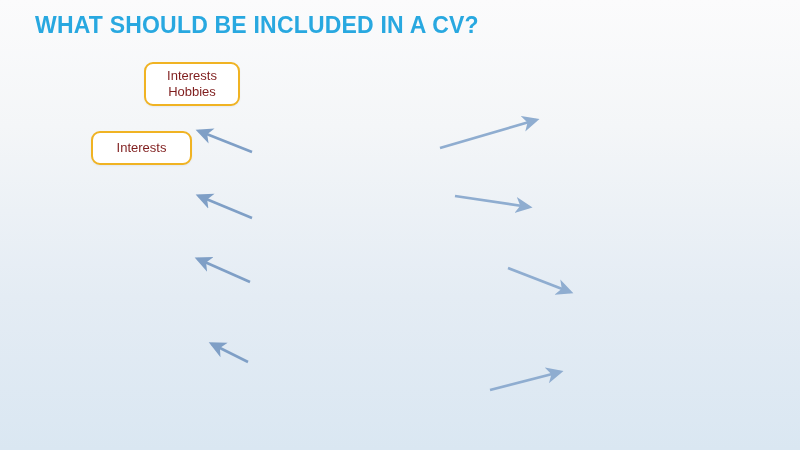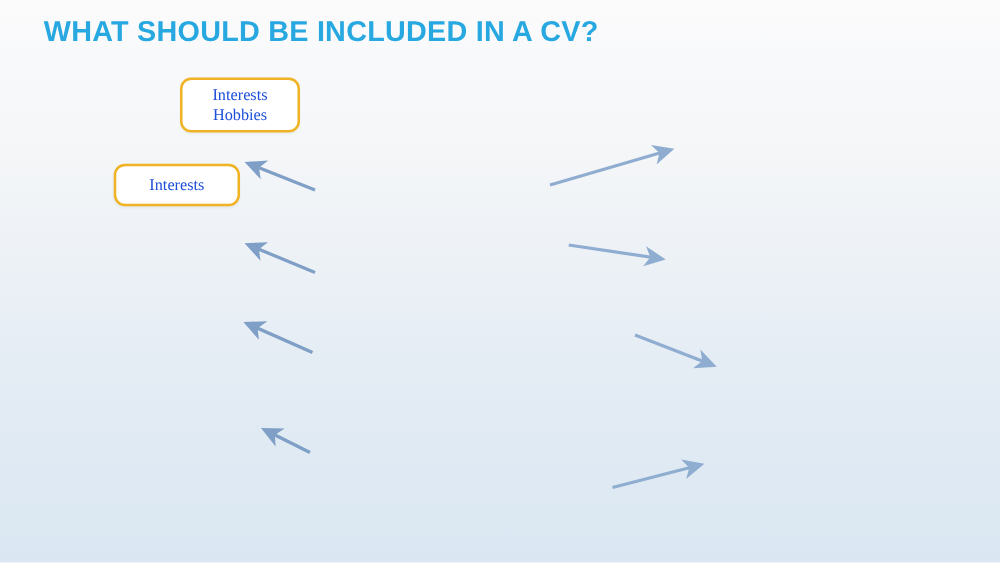--- a/index.html
+++ b/index.html
@@ -30,30 +30,29 @@
     margin-left: 11px;
   }
 
   
   .callout {
     position: absolute;
     background: #ffffff;
     border: 2px solid #f0b323;
     border-radius: 9px;
     text-align: center;
-    color: #1d4ed8;
+    color: #7f1d1d;
     font-size: 13px;
     line-height: 1.22;
     padding: 5px 9px;
     display: flex;
     flex-direction: column;
     justify-content: center;
     align-items: center;
     box-shadow: 0 1px 2px rgba(0,0,0,0.05);
-    font-family: Liberation Serif, serif;
   }
   .callout .ln { display: block; white-space: nowrap; }
 
   #c-interests   { left: 144px; top: 62px;  width: 96px;  height: 44px; }
   #c-languages   { left: 91px;  top: 131px; width: 101px; height: 34px; }</style>
 </head>
 <body>
 
 <div id="slide">
 

